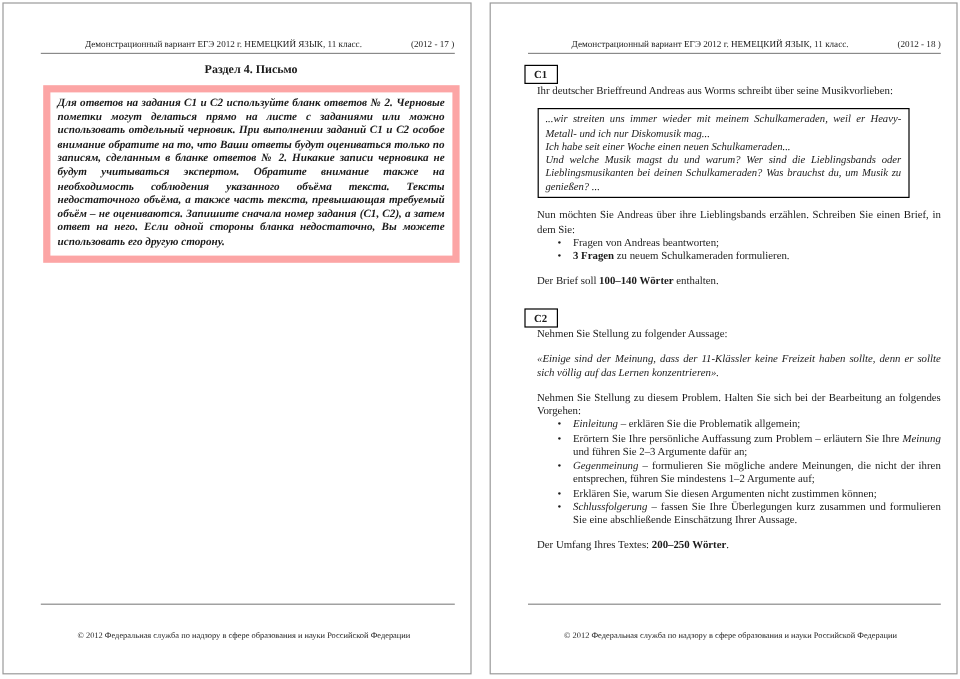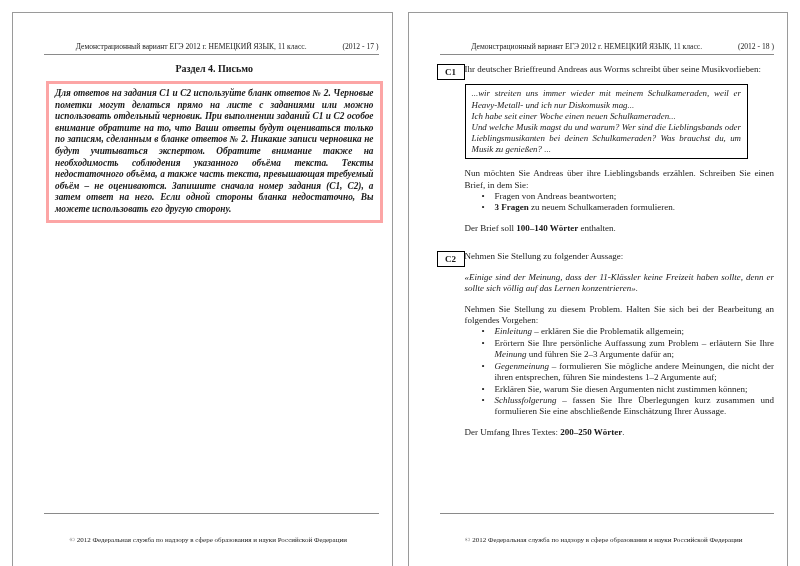--- a/index.html
+++ b/index.html
@@ -1,46 +1,46 @@
 <!DOCTYPE html>
 <html><head>
 <meta charset="utf-8">
 <style>
   html,body{margin:0;padding:0;background:#fff;}
   .spread{
     width:800px;height:566px;box-sizing:border-box;
-    display:flex;gap:15px;padding:12px;background:#fff;
+    display:flex;gap:15px;padding:2px;background:#fff;
     font-family:"Liberation Serif", serif;color:#1a1a1a;
   }
   .page{
     width:396px;height:560px;box-sizing:border-box;position:relative;
     border:1px solid #9a9a9a;background:#fff;overflow:hidden;
   }
   .hdr{
     display:flex;align-items:baseline;
     margin:29px 13px 0 31px;padding-bottom:3px;
     border-bottom:1px solid #8a8a8a;font-size:7.6px;white-space:nowrap;
   }
   .hdr-title{flex:1;text-align:center;}
   .hdr-num{margin-left:4px;}
   .content-l{padding:0 9px 0 33px;}
   .content-r{padding:0 13px 0 29px;}
   .section-title{text-align:center;font-weight:bold;font-size:10px;margin-top:8px;}
   .instr-box{
-    margin-top:7px;border:3px solid #fca5a5;padding:4px 6px;
+    margin-top:7px;border:6px solid #fca5a5;padding:4px 6px;
     font-style:italic;font-weight:bold;font-size:9.3px;line-height:1.25;
     text-align:justify;
   }
-  .task{display:flex;margin-top:9px;}
+  .task{display:flex;margin-top:9px;flex-direction:column;}
   .task-c2{margin-top:17px;}
   .task-label{
     flex:none;width:26px;height:14px;border:1px solid #000;
     font-weight:bold;font-size:9px;text-align:center;line-height:14px;margin-left:-1px;
   }
-  .task-body{flex:1;font-size:9px;line-height:1.27;}
+  .task-body{flex:1;margin-left:10px;font-size:9px;line-height:1.27;}
   .para{text-align:justify;margin:0;}
   .quote-box{
     border:1px solid #000;font-style:italic;margin:9px 26px 9px 0;
     padding:3px 6px;text-align:justify;font-size:8.9px;line-height:1.25;
   }
   .quote-box p{margin:0;text-align:justify;}
   .quote-c2{font-style:italic;text-align:justify;margin-top:9px;}
   .mt{margin-top:9px;}
   .b{display:flex;}
   .b .dot{flex:none;width:13px;margin-left:17px;text-align:left;}

